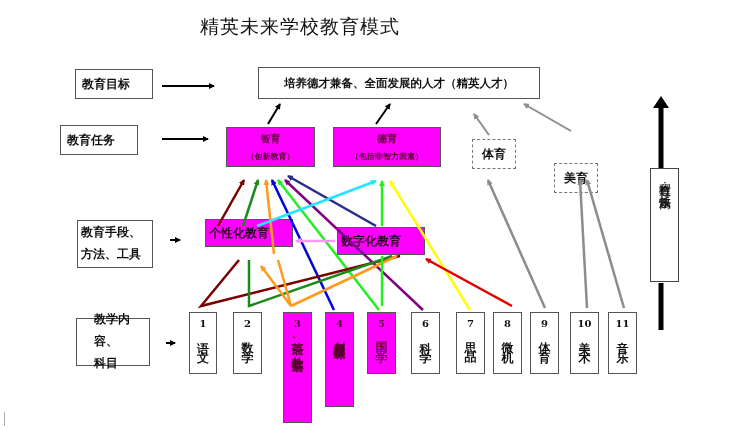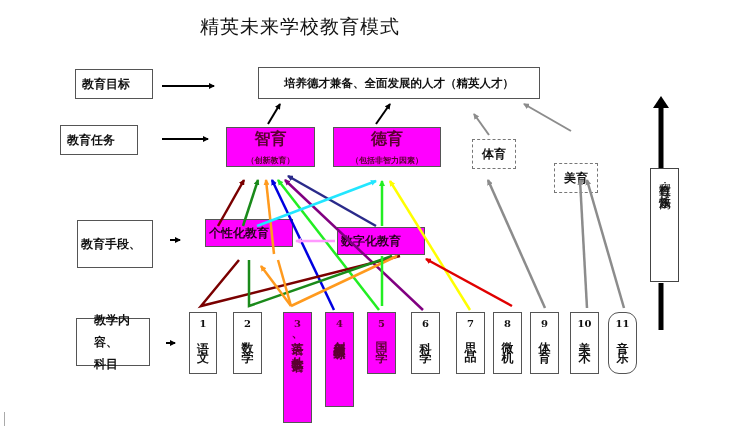--- a/index.html
+++ b/index.html
@@ -2,28 +2,28 @@
 <html><head>
 <meta charset="utf-8">
 <style>
   html, body { margin:0; padding:0; background:#ffffff; }
   body { width:750px; height:429px; position:relative; overflow:hidden;
          font-family:"DejaVu Serif", serif; color:#111; }
   .abs { position:absolute; box-sizing:border-box; }
   .title { left:150px; top:14px; width:300px; text-align:center; font-size:19px;
            font-family:"DejaVu Serif", serif; letter-spacing:1px; }
   .lbl { border:1px solid #555; background:#fff; font-size:12px; font-weight:bold;
-         font-family:Liberation Sans, sans-serif; padding:0 6px; display:flex; align-items:center; }
+         font-family:Liberation Mono, monospace; padding:0 6px; display:flex; align-items:center; }
   .goal { left:258px; top:67px; width:282px; height:32px; border:1px solid #555;
           font-size:11.5px; font-weight:bold; font-family:"DejaVu Sans", sans-serif;
           display:flex; align-items:center; justify-content:center; background:#fff; }
   .mag { background:#ff00ff; border:1px solid #555; font-family:"DejaVu Sans", sans-serif;
          font-weight:bold; }
   .task { display:flex; flex-direction:column; align-items:center; justify-content:center; }
-  .task .t1 { font-size:16px; color:#5a0030; }
+  .task .t1 { font-size:10px; color:#5a0030; }
   .task .t2 { font-size:8px; color:#5a0030; margin-top:5px; }
   .dotted { border:1px dashed #777; background:#fff; font-size:12px; font-weight:bold;
             font-family:"DejaVu Sans", sans-serif; display:flex; align-items:center; justify-content:center; }
   .means { font-size:12px; color:#2a0020; display:flex; align-items:center; padding-left:3px; }
   .subj { border:1px solid #555; background:#fff; font-family:"DejaVu Serif", serif; font-weight:bold;
           font-size:12px; display:flex; flex-direction:column; align-items:center; padding-top:4px; }
   .subj.hl { background:#ff00ff; color:#5a0030; }
   .subj .num { font-size:10px; line-height:13px; }
   .subj .nm { writing-mode:vertical-rl; text-orientation:upright; line-height:14px; letter-spacing:1px; margin-top:2px; }
   .subj .nm.spread { letter-spacing:9px; }
@@ -35,20 +35,21 @@
 </style>
 </head>
 <body>
 
 <div class="abs title">精英未来学校教育模式</div>
 
 <div class="abs lbl" style="left:75px;top:69px;width:78px;height:30px;">教育目标</div>
 <div class="abs lbl" style="left:60px;top:125px;width:78px;height:30px;">教育任务</div>
 <div class="abs lbl" style="left:77px;top:220px;width:76px;height:48px;flex-direction:column;align-items:flex-start;justify-content:center;padding:0 3px;line-height:22px;">
   <span>教育手段、</span>
+  <span>方法、工具</span>
 </div>
 <div class="abs lbl" style="left:76px;top:318px;width:74px;height:48px;flex-direction:column;align-items:flex-start;justify-content:center;padding:0 17px;line-height:22px;">
   <span>教学内容、</span>
   <span>科目</span>
 </div>
 
 <div class="abs goal">培养德才兼备、全面发展的人才（精英人才）</div>
 
 <div class="abs mag task" style="left:226px;top:127px;width:89px;height:40px;">
   <span class="t1">智育</span>
@@ -98,21 +99,21 @@
       <span class="nm spread">微机</span>
     </div>
     <div class="abs subj" style="left: 530px; top: 312px; width: 29px; height: 62px;">
       <span class="num">9</span>
       <span class="nm spread">体育</span>
     </div>
     <div class="abs subj" style="left: 570px; top: 312px; width: 29px; height: 62px;">
       <span class="num">10</span>
       <span class="nm spread">美术</span>
     </div>
-    <div class="abs subj" style="left: 608px; top: 312px; width: 29px; height: 62px; border-radius: 11px;">
+    <div class="abs subj" style="left: 608px; top: 312px; width: 29px; height: 62px;">
       <span class="num">11</span>
       <span class="nm spread">音乐</span>
     </div>
   </div>
 
 <div class="abs process">
   <span>教育过程：快乐高效</span>
 </div>
 
 <div class="abs corner"></div>

